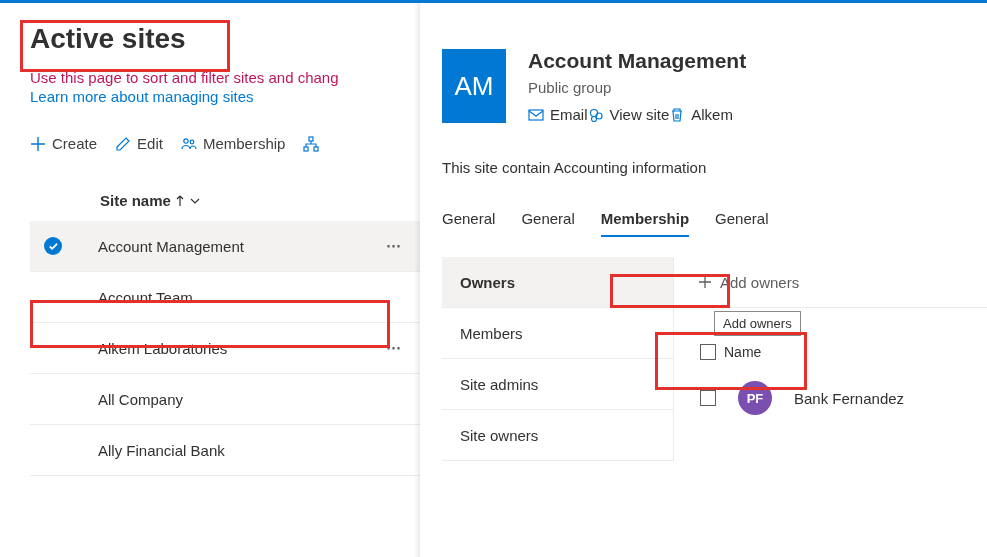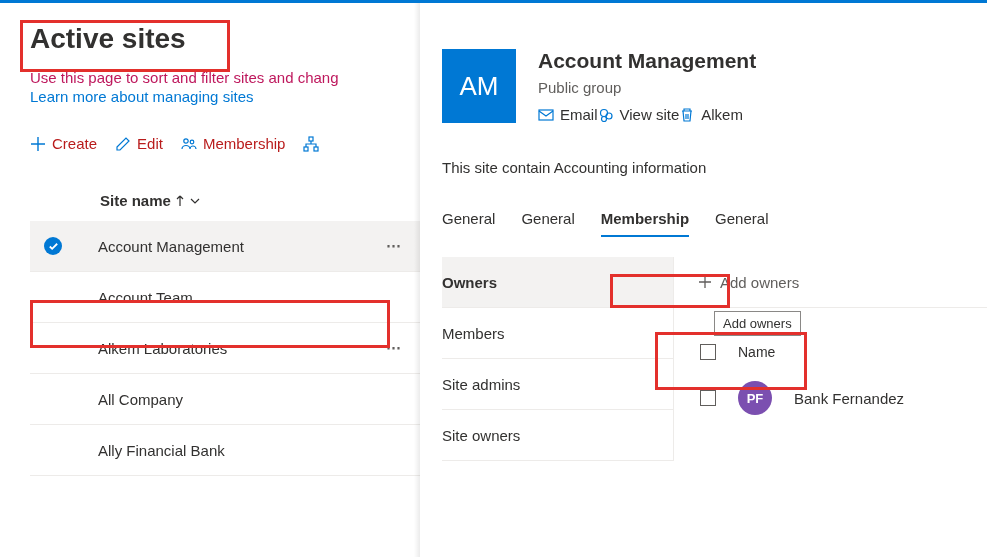--- a/index.html
+++ b/index.html
@@ -4,55 +4,55 @@
 <style>
 * { box-sizing: border-box; margin: 0; padding: 0; }
 body { font-family: "Segoe UI", -apple-system, sans-serif; font-size: 14px; color: #323130; width: 987px; height: 557px; overflow: hidden; position: relative; }
 .topbar { height: 3px; background: #0078d4; }
 .main { display: flex; height: 554px; }
 .left { width: 420px; padding: 20px 0 0 30px; position: relative; }
 .left::after { content: ""; position: absolute; right: 0; top: 0; bottom: 0; width: 6px; background: linear-gradient(to right, rgba(0,0,0,0) 0%, rgba(0,0,0,0.08) 100%); }
 h1 { font-size: 28px; font-weight: 600; margin-bottom: 14px; }
 .desc { font-size: 15px; color: #be185d; margin-right: -60px; white-space: nowrap; overflow: hidden; }
 .learn { color: #0078d4; font-size: 15px; text-decoration: none; display: inline-block; margin-top: 2px; }
-.toolbar { display: flex; gap: 18px; margin-top: 30px; align-items: center; color: #b91c1c; font-size: 15px; }
+.toolbar { display: flex; gap: 18px; margin-top: 30px; align-items: center; color: #404040; font-size: 15px; }
 .tool { display: flex; align-items: center; gap: 6px; cursor: pointer; }
 .tool svg { width: 16px; height: 16px; }
 .colhead-row { display: flex; align-items: center; margin-top: 40px; padding-left: 70px; font-weight: 600; font-size: 15px; }
 .colhead { display: flex; align-items: center; gap: 4px; cursor: pointer; }
 .site-list { margin-top: 12px; }
 .site-row { display: flex; align-items: center; height: 51px; border-bottom: 1px solid #edebe9; padding-left: 14px; font-size: 15px; }
 .site-row.selected { background: #f3f2f1; }
 .check { width: 18px; height: 18px; border-radius: 50%; background: #0078d4; display: flex; align-items: center; justify-content: center; margin-right: 36px; }
 .check svg { width: 11px; height: 11px; }
 .nosel { width: 18px; margin-right: 36px; }
 .row-dots { margin-left: auto; margin-right: 18px; color: #605e5c; letter-spacing: 1px; font-weight: bold; }
 
 .right { flex: 1; padding: 46px 0 0 22px; background: #fff; }
 .header { display: flex; gap: 22px; }
-.avatar-sq { width: 74px; height: 74px; background: #0078d4; color: #fff; display: flex; align-items: center; justify-content: center; font-size: 26px; font-weight: 400; }
+.avatar-sq { width: 64px; height: 74px; background: #0078d4; color: #fff; display: flex; align-items: center; justify-content: center; font-size: 26px; font-weight: 400; }
 .header-info h2 { font-size: 21px; font-weight: 600; margin-bottom: 6px; }
 .header-info .subtitle { font-size: 15px; color: #605e5c; margin-bottom: 10px; }
 .header-actions { display: flex; align-items: center; font-size: 15px; }
 .header-actions .act { display: flex; align-items: center; gap: 6px; cursor: pointer; }
 .header-actions .act svg { width: 16px; height: 16px; }
 .act-icon { color: #0078d4; display:inline-flex; }
 .site-desc { margin-top: 36px; font-size: 15px; }
 .tabs { display: flex; gap: 26px; margin-top: 34px; font-size: 15px; }
 .tab { padding-bottom: 8px; cursor: pointer; }
 .tab.active { border-bottom: 2px solid #0078d4; font-weight: 600; }
 .content { display: flex; margin-top: 20px; }
 .groups { width: 232px; border-right: 1px solid #edebe9; }
-.group-item { height: 51px; display: flex; align-items: center; font-size: 15px; border-bottom: 1px solid #edebe9; cursor: pointer; }
+.group-item { height: 51px; display: flex; align-items: center; padding-left: 18px; font-size: 15px; border-bottom: 1px solid #edebe9; cursor: pointer; }
 .group-item.active { background: #f3f2f1; font-weight: 600; }
 .members { flex: 1; position: relative; }
 .add-row { height: 51px; display: flex; align-items: center; justify-content: flex-start; padding-left: 24px; gap: 8px; color: #605e5c; font-size: 15px; cursor: pointer; border-bottom: 1px solid #edebe9; }
 .add-row svg { width: 14px; height: 14px; }
 .tooltip { position: absolute; top: 54px; left: 40px; border: 1px solid #8a8886; background: #fff; padding: 4px 8px; font-size: 13px; }
-.mem-head { height: 40px; display: flex; align-items: center; gap: 22px; padding-left: 26px; font-size: 14px; margin-top: 24px; }
+.mem-head { height: 40px; display: flex; align-items: center; gap: 8px; padding-left: 26px; font-size: 14px; margin-top: 24px; }
 .mem-head .cb { width: 16px; height: 16px; border: 1px solid #605e5c; }
 .mem-row { display: flex; align-items: center; gap: 22px; padding-left: 26px; height: 52px; font-size: 15px; }
 .mem-row .cb { width: 16px; height: 16px; border: 1px solid #605e5c; }
 .persona { width: 34px; height: 34px; border-radius: 50%; background: #7b4fb0; color: #fff; display: flex; align-items: center; justify-content: center; font-size: 13px; font-weight: 600; }
 
 .hl { position: absolute; border: 3px solid #e3302c; pointer-events: none; }
 .hl1 { left: 20px; top: 20px; width: 210px; height: 52px; }
 .hl2 { left: 30px; top: 300px; width: 360px; height: 48px; }
 .hl3 { left: 610px; top: 274px; width: 120px; height: 34px; }
 .hl4 { left: 655px; top: 332px; width: 152px; height: 58px; }

